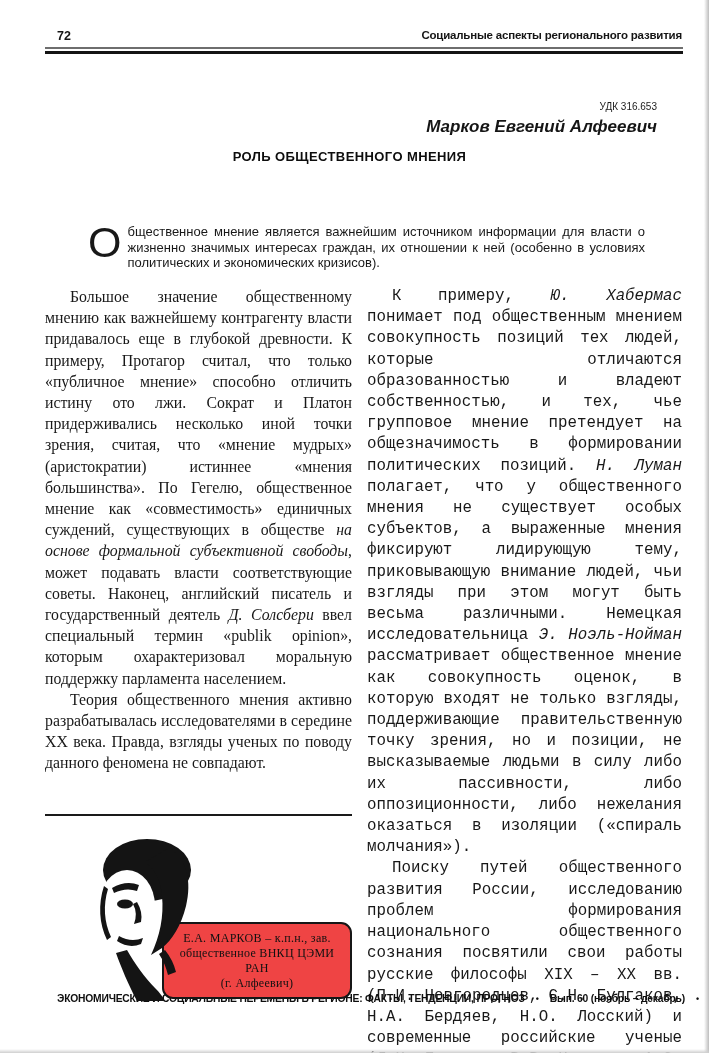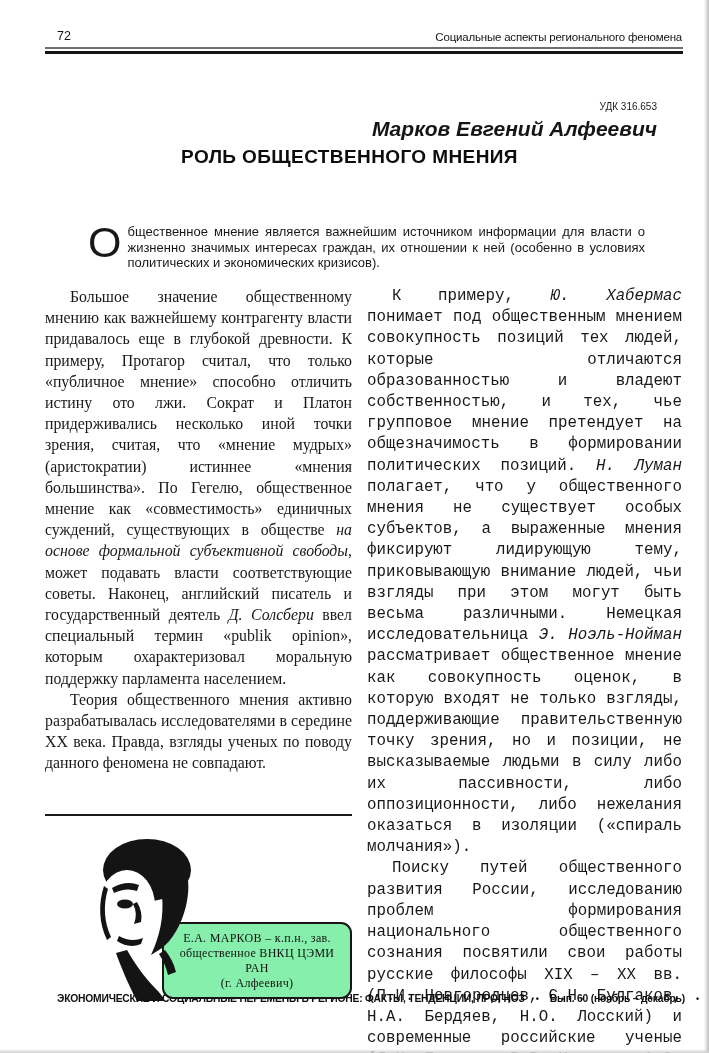--- a/index.html
+++ b/index.html
@@ -8,74 +8,74 @@
   .page {
     position:relative; width:709px; height:1053px; margin:0 auto;
     background:#ffffff; color:#151515; overflow:hidden;
   }
   .scan-edge-r { position:absolute; right:0; top:0; bottom:0; width:5px;
     background:linear-gradient(to left,#bdbdbd,rgba(255,255,255,0)); }
   .scan-edge-b { position:absolute; left:0; right:0; bottom:0; height:4px;
     background:linear-gradient(to top,#cfcfcf,rgba(255,255,255,0)); }
 
   .header { position:absolute; top:29px; left:57px; right:27px;
-    display:flex; justify-content:space-between; align-items:flex-end;
-    font-family:"Liberation Sans", sans-serif; font-weight:normal;gap:43px; }
+    display:flex; justify-content:space-between; align-items:flex-start;
+    font-family:"Liberation Sans", sans-serif; font-weight:bold;gap:43px; }
   .page-num { font-size:12.5px; }
   .running-head { font-size:11.5px; letter-spacing:-0.2px; }
   .rule-thin  { position:absolute; top:47px; left:45px; right:26px; height:2px; background:#6e6e6e; }
   .rule-thick { position:absolute; top:51px; left:45px; right:26px; height:3px; background:#141414; }
 
   .udc { position:absolute; top:101px; right:52px;
     font-family:"Liberation Sans", sans-serif; font-size:10px; color:#1c1c1c; }
   .author-line { position:absolute; top:117px; right:52px;
-    font-family:"Liberation Sans", sans-serif; font-size:21px;
+    font-family:"Liberation Sans", sans-serif; font-size:17px;
     font-weight:bold; font-style:italic; }
 
   .title { position:absolute; top:146px; left:0; right:10px; text-align:center;
     font-family:"Liberation Sans", sans-serif; font-weight:bold;
-    font-size:19px; line-height:21.5px; letter-spacing:0.4px; color:#0d0d0d; }
+    font-size:13px; line-height:21.5px; letter-spacing:0.4px; color:#0d0d0d; }
 
   .abstract { position:absolute; top:224px; left:88px; width:557px;
     font-family:"Liberation Sans", sans-serif; font-size:13px;
     line-height:15.6px; text-align:justify; color:#181818; }
   .dropcap { float:left; font-size:43px; line-height:30px; padding:3px 6px 0 0;
     font-family:"Liberation Sans", sans-serif; }
 
   .columns { position:absolute; top:286px; left:45px; width:637px;
     display:flex; gap:15px;justify-content:space-between; }
   .col-left  { width:307px; }
   .col-right { width:315px;font-family:Liberation Mono, monospace; }
   .body-p { font-size:15.8px; line-height:21.2px; text-align:justify;
     text-indent:25px; color:#181818; }
   .it { font-style:italic; }
 
   .divider { margin-top:40px; height:2px; background:#1a1a1a; }
 
   .photo-area { position:relative; height:192px; }
   .photo-svg { position:absolute; left:30px; top:14px; z-index:2; }
   .caption-box { position:absolute; left:117px; top:106px; width:190px; z-index:1;
-    border:2px solid #161616; border-radius:11px; background:#86efac;
+    border:2px solid #161616; border-radius:11px; background:#ef4444;
     padding:7px 3px 6px; text-align:center;
     font-size:12px; line-height:15px; letter-spacing:0.3px; color:#111; }
 
   .footer { position:absolute; top:993px; left:57px; right:26px;
     font-family:"Liberation Sans", sans-serif; font-weight:bold;
     font-size:10.3px; letter-spacing:-0.2px; white-space:nowrap;
     display:flex; align-items:center; color:#0e0e0e; }
   .footer .bullet { margin:0 11px; font-size:9px; }
 </style>
 </head>
 <body>
 
 <div class="page">
 
   <div class="header">
     <span class="page-num">72</span>
-    <span class="running-head">Социальные аспекты регионального феномена</span>
+    <span class="running-head">Социальные аспекты регионального развития</span>
   </div>
   <div class="rule-thin"></div>
   <div class="rule-thick"></div>
 
   <div class="udc">УДК 316.653</div>
   <div class="author-line">Марков Евгений Алфеевич</div>
 
   <div class="title">
     <div>РОЛЬ ОБЩЕСТВЕННОГО МНЕНИЯ</div>
   </div>

